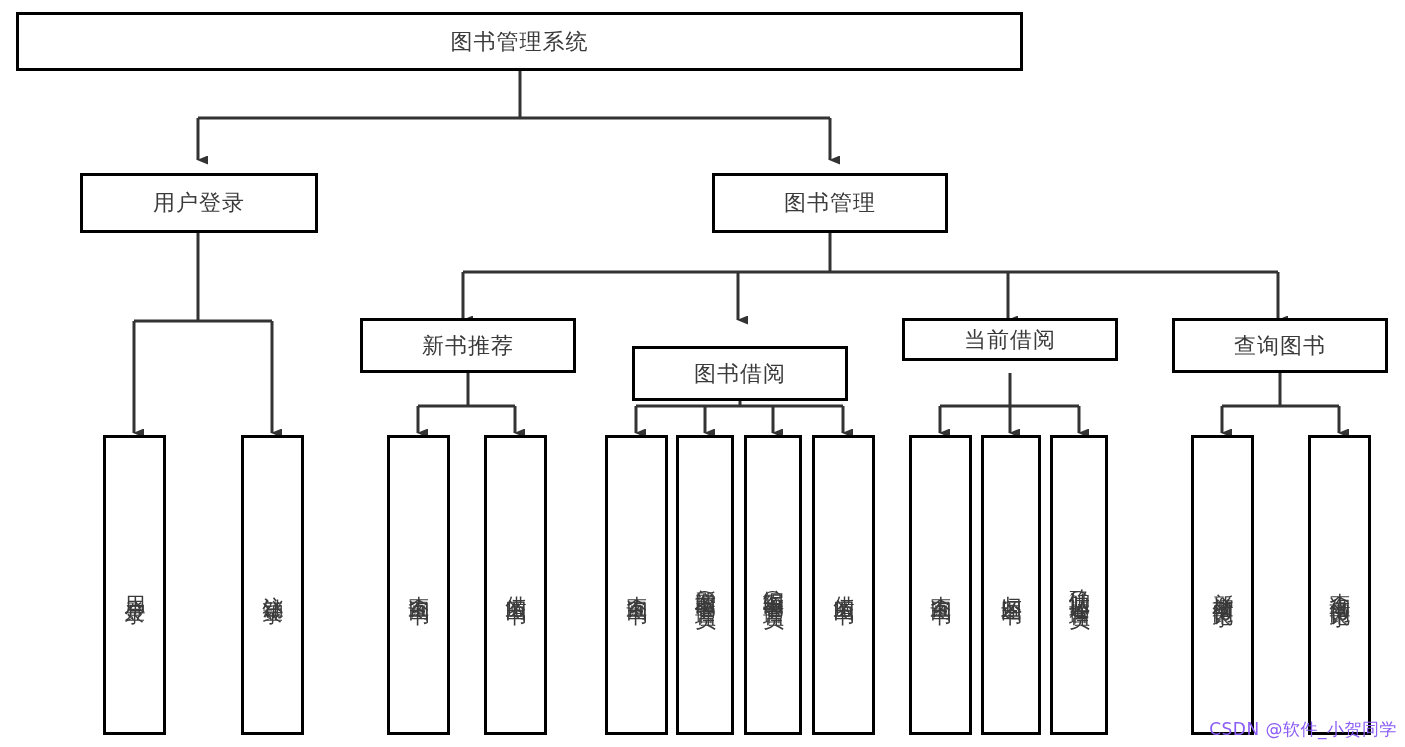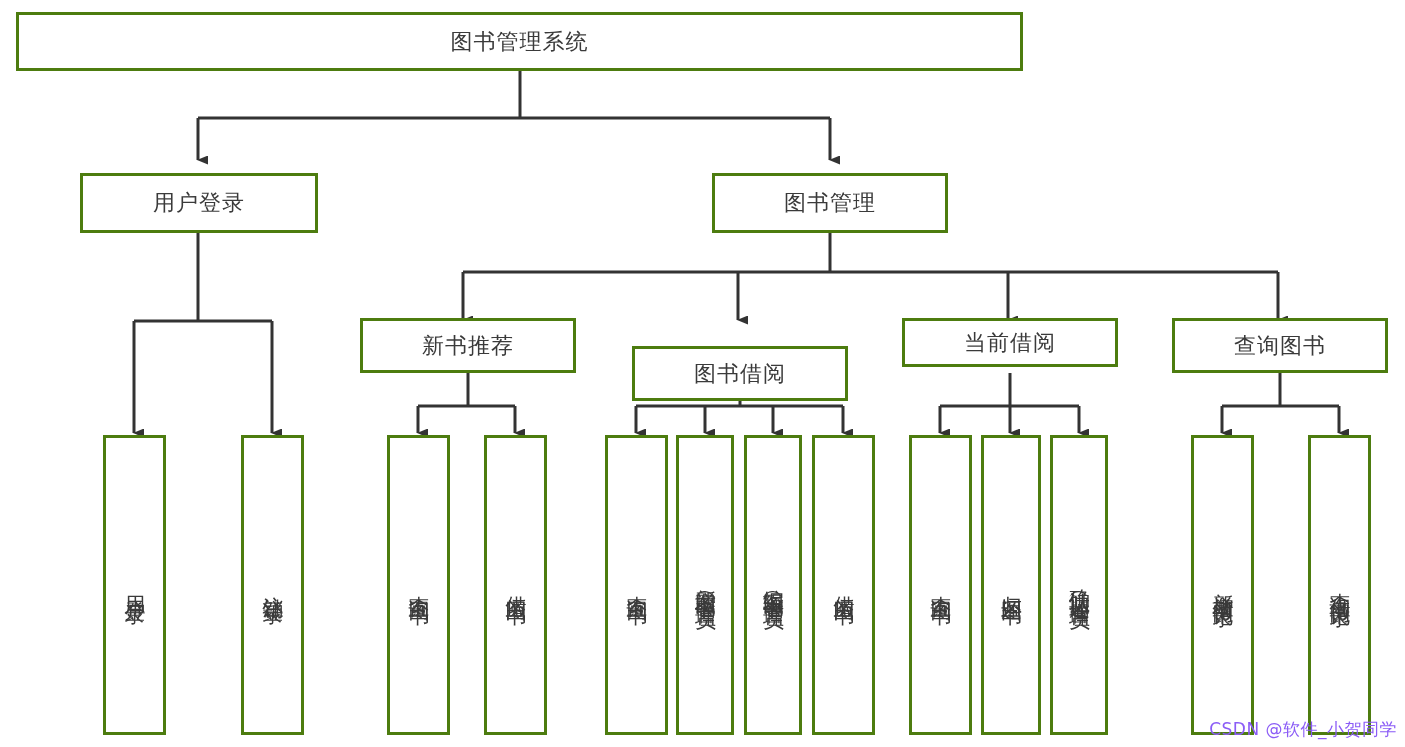--- a/index.html
+++ b/index.html
@@ -23,21 +23,21 @@
     left: 0;
     top: 0;
     width: 1405px;
     height: 747px;
     pointer-events: none;
   }
   .node {
     position: absolute;
     box-sizing: border-box;
     background: #ffffff;
-    border: 3px solid #4d7c0f;
+    border: 3px solid #000000;
     display: flex;
     align-items: center;
     justify-content: center;
     color: #3a3a3a;
     line-height: 1.18;
     z-index: 2;
   }
   .node.horizontal {
     font-size: 22px;
     letter-spacing: 1px;
@@ -138,21 +138,21 @@
   </div>
 
   <div class="node horizontal" style="left:360px; top:318px; width:216px; height:55px;">
     <span>新书推荐</span>
   </div>
 
   <div class="node horizontal" style="left:632px; top:318px; width:216px; height:55px;margin-top:28px;">
     <span>图书借阅</span>
   </div>
 
-  <div class="node horizontal" style="left:902px; top:318px; width:216px; height:49px;">
+  <div class="node horizontal" style="left:902px; top:318px; width:216px; height:43px;">
     <span>当前借阅</span>
   </div>
 
   <div class="node horizontal" style="left:1172px; top:318px; width:216px; height:55px;">
     <span>查询图书</span>
   </div>
 
   <div class="node vertical" style="left:103px; top:435px; width:63px; height:300px;">
     <span>用户登录</span>
   </div>

